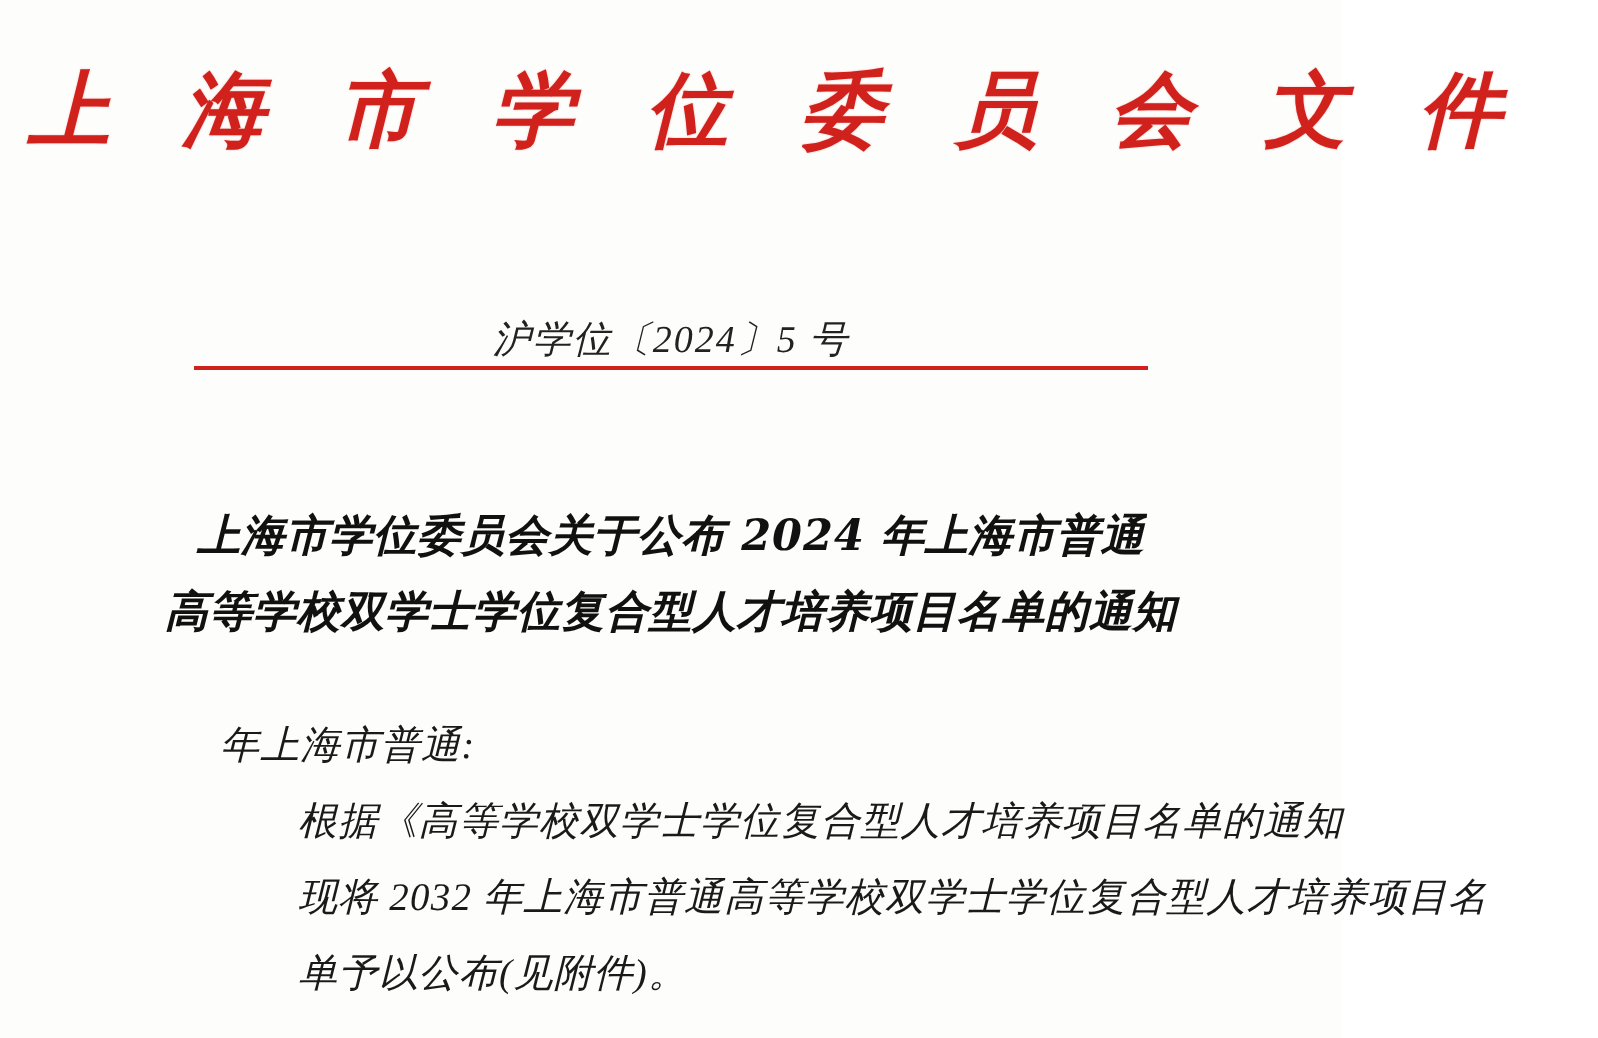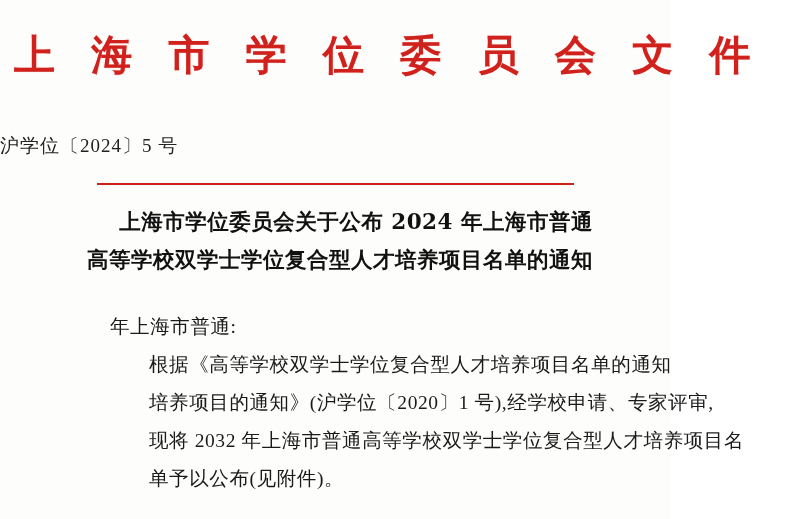--- a/index.html
+++ b/index.html
@@ -12,56 +12,57 @@
     background: #ffffff;
     font-family: "Liberation Serif", "DejaVu Serif", serif;
     overflow: hidden;
   }
   .page {
     position: relative;
     width: 671px;
     height: 519px;
     background: #fdfdfb;
     box-sizing: border-box;
+    font-style: italic;
   }
   .masthead {
     text-align: center;
     color: #d0211c;
     font-family: "DejaVu Serif", "Liberation Serif", serif;
     font-weight: bold;
     font-size: 41px;
     letter-spacing: 11px;
     padding-top: 28px;
     padding-left: 14px;
     text-shadow: 0 0 1px rgba(208,33,28,0.35);
     white-space: nowrap;
   }
   .docnum-wrap {
-    margin-top: 50px;
-    text-align: left;
+    margin-top: 74px;
+    text-align: center;
   }
   .docnum {
     display: inline-block;
     font-size: 19px;
     color: #222;
     letter-spacing: 1px;
     font-family: "Liberation Serif", "DejaVu Serif", serif;
     padding-bottom: 12px;
   }
   .red-rule {
     position: absolute;
     left: 97px;
     right: 97px;
     top: 183px;
     height: 2px;
     background: #d0211c;
   }
   .title {
-    margin-top: 32px;
-    text-align: right;
+    margin-top: 55px;
+    text-align: center;
     font-weight: bold;
     font-size: 21.5px;
     line-height: 1.75;
     color: #111;
     letter-spacing: 0.5px;
     padding: 0 78px;
     font-family: "DejaVu Serif", "Liberation Serif", serif;
   }
   .title .line {
     display: block;
@@ -105,19 +106,18 @@
 
   <div class="title">
     <span class="line">上海市学位委员会关于公布 2024 年上海市普通</span>
     <span class="line">高等学校双学士学位复合型人才培养项目名单的通知</span>
   </div>
 
   <div class="body-block">
     <p class="salutation">年上海市普通:</p>
     <p class="para">
       <span class="line indent">根据《高等学校双学士学位复合型人才培养项目名单的通知</span>
-      <span class="line">培养项目的通知》(沪学位〔2020〕1 号),经学校申请、专家评审,</span>
       <span class="line">现将 2032 年上海市普通高等学校双学士学位复合型人才培养项目名</span>
       <span class="line">单予以公布(见附件)。</span>
     </p>
   </div>
 
 </div>
 
 </body></html>

